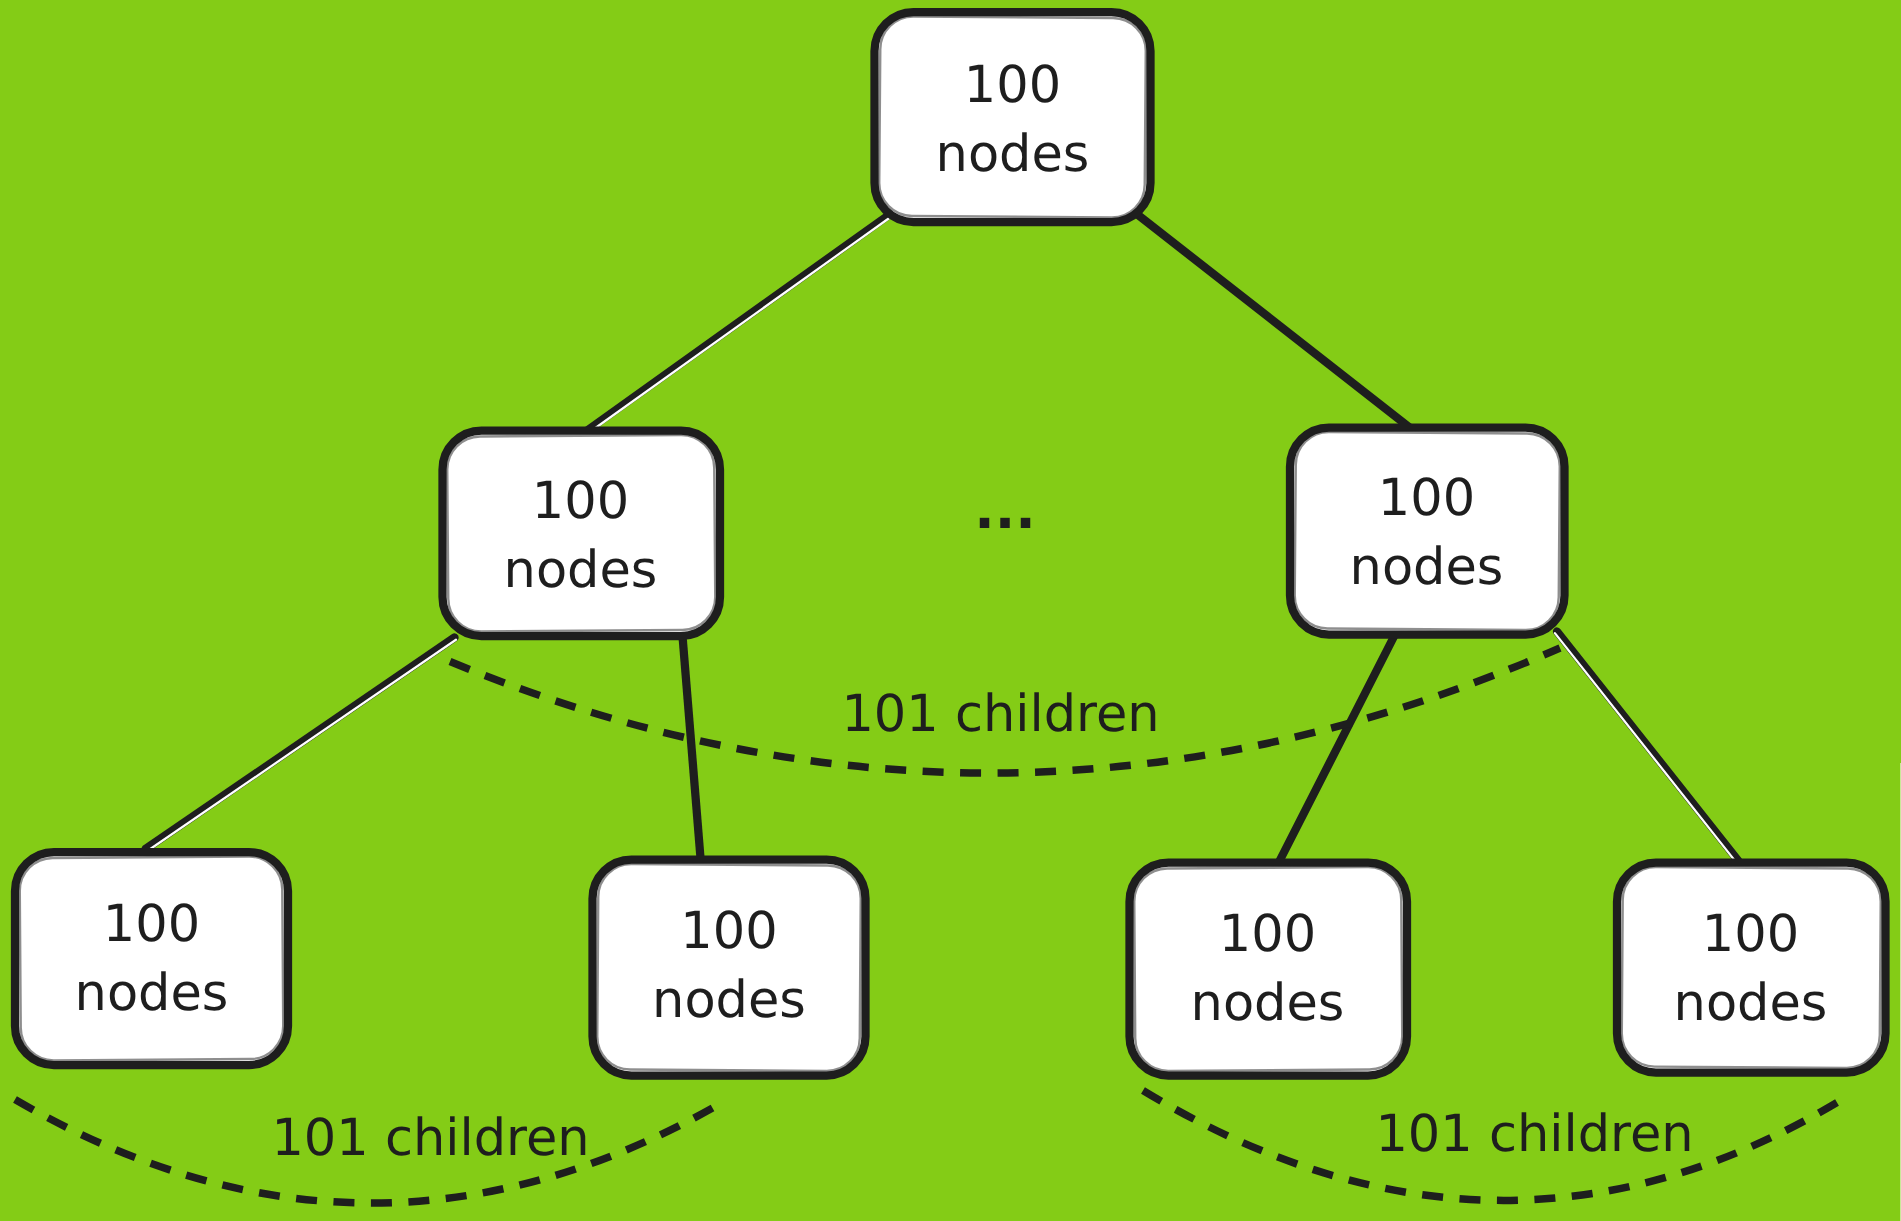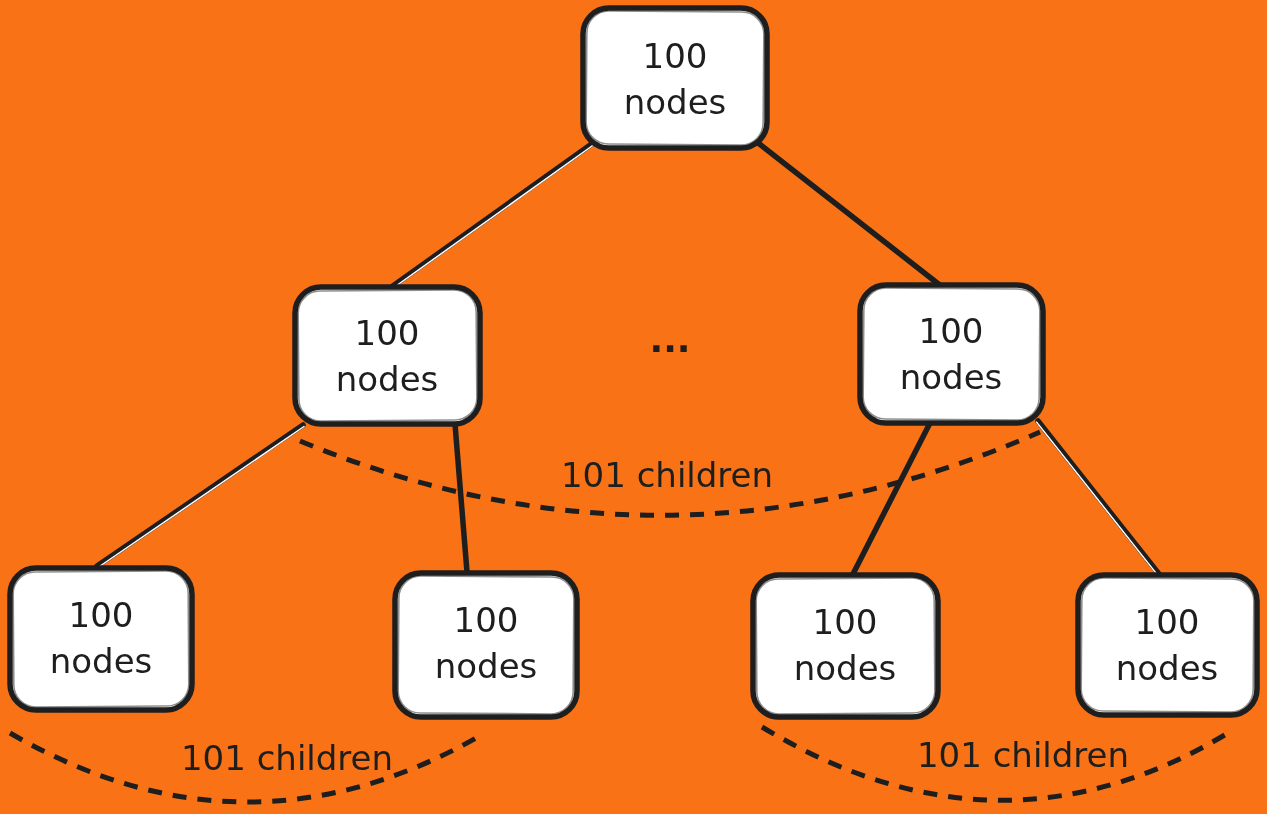--- a/index.html
+++ b/index.html
@@ -7,21 +7,21 @@
     padding: 0;
     background: #ffffff;
     width: 1267px;
     height: 814px;
     overflow: hidden;
   }
   .canvas-wrap {
     position: relative;
     width: 1267px;
     height: 814px;
-    background: #f97316;
+    background: #84cc16;
   }
   svg {
     display: block;
   }
   .node-box {
     fill: #ffffff;
     stroke: #1e1e1e;
     stroke-width: 5.5;
     stroke-linejoin: round;
   }

